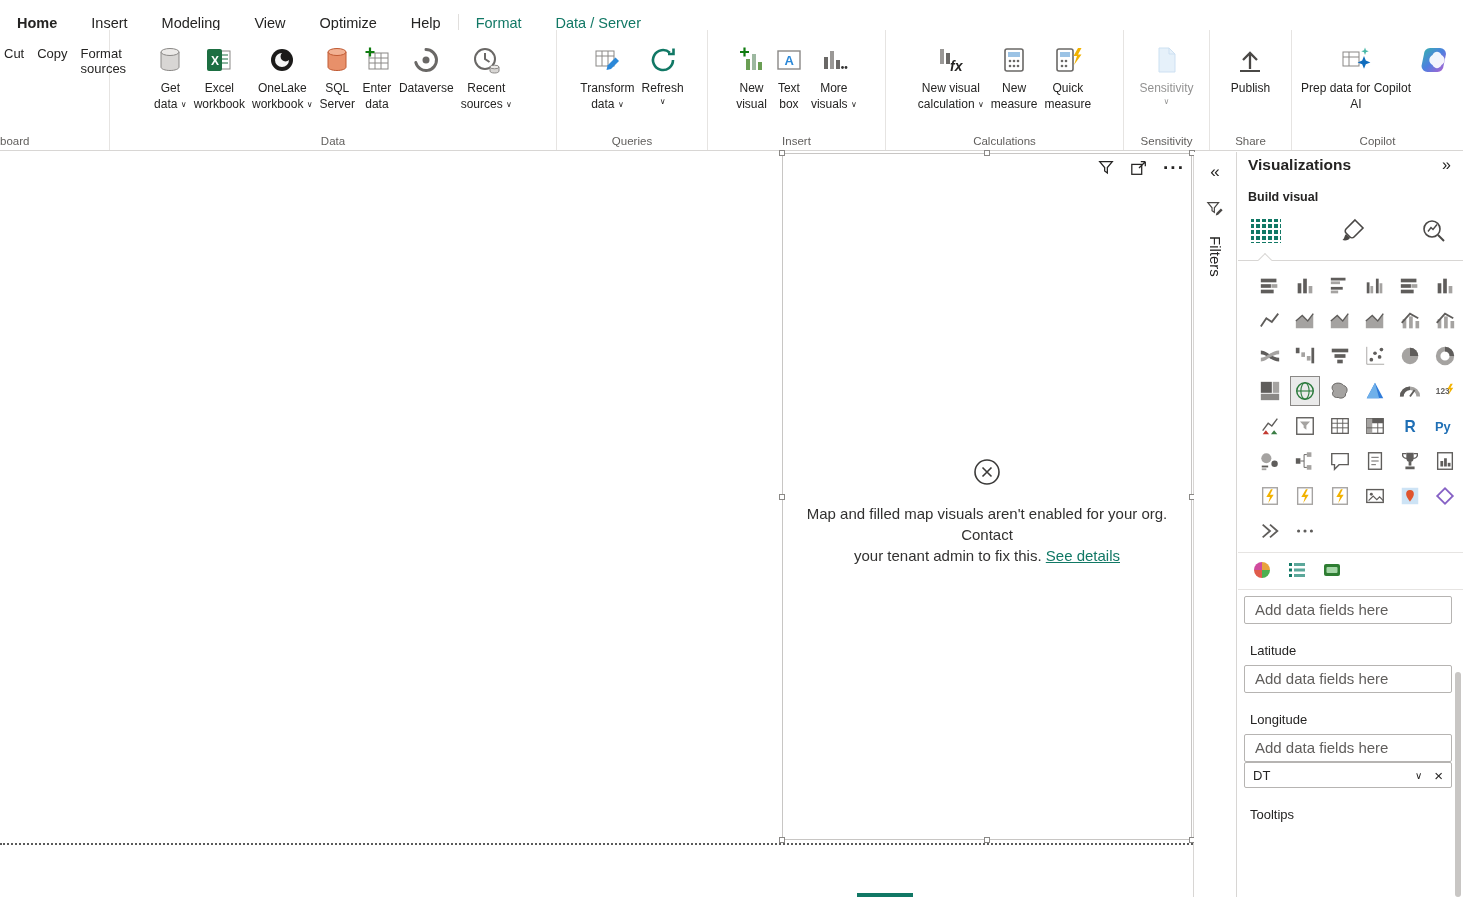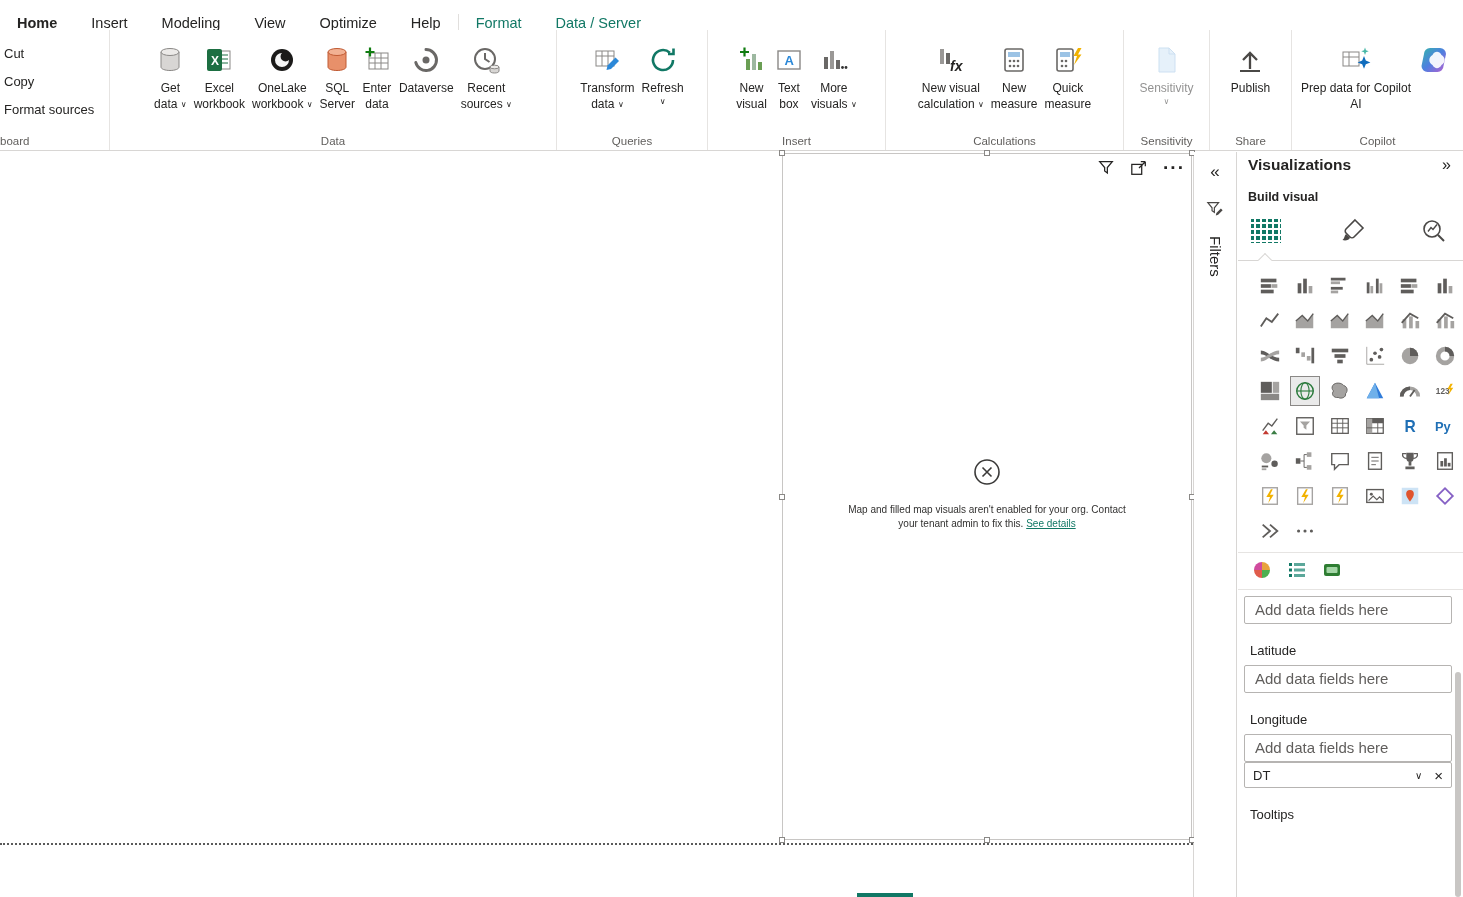--- a/index.html
+++ b/index.html
@@ -19,36 +19,36 @@
   .ribbon { position:absolute; top:30px; left:0; right:0; height:121px; background:#fff; border-bottom:1px solid #d8d6d4; display:flex; }
   .rgroup { position:relative; height:100%; border-right:1px solid #e6e4e2; }
   .gbody { display:flex; align-items:flex-start; justify-content:center; gap:3px; width:100%; padding-top:10px; }
   .rgroup-label { position:absolute; bottom:3px; left:0; width:100%; text-align:center; font-size:11.5px; color:#605e5c; white-space:nowrap; }
   .g-clip{width:110px} .g-data{width:447px} .g-q{width:151px} .g-ins{width:178px} .g-calc{width:238px} .g-sens{width:86px} .g-share{width:82px} .g-cop{flex:1; border-right:none;}
   .rbtn { display:flex; flex-direction:column; align-items:center; text-align:center; padding:2px 2px; cursor:default; }
   .rbtn .ricon { height:36px; display:flex; align-items:center; justify-content:center; margin-bottom:3px; }
   .rlabel { font-size:12px; color:#252423; line-height:1.3; display:block; }
   .chev { font-size:8px; color:#252423; vertical-align:middle; }
   .disabled { opacity:.5; }
-  .clipcol { padding:16px 0 0 4px; display:flex; flex-direction:column; gap:13px; }
+  .clipcol { padding:16px 0 0 4px; display:flex; flex-direction:row; gap:13px; }
   .clipitem { font-size:13px; color:#252423; }
 
   
   .canvas { position:absolute; top:152px; left:0; width:1194px; bottom:0; background:#fff; border-right:1px solid #d8d6d4; }
   .page-edge { position:absolute; top:691px; left:0; width:1193px; border-top:2px dotted #5a5a5a; }
   .hscroll-thumb { position:absolute; bottom:0; left:857px; width:56px; height:4px; background:#117865; }
 
   .visual { position:absolute; left:782px; top:1px; width:410px; height:687px; border:1px solid #c8c6c4; background:#fff; }
   .handle { position:absolute; width:6px; height:6px; background:#fff; border:1px solid #8a8886; }
   .vheader { position:absolute; top:4px; right:6px; display:flex; align-items:center; gap:15px; }
   .vheader .hic { display:flex; align-items:center; justify-content:center; height:20px; }
   .vdots { font-size:19px; letter-spacing:1px; line-height:10px; color:#252423; font-weight:bold; }
   .verr { position:absolute; top:303px; left:5px; right:5px; text-align:center; }
   .verr .eicon { margin:0 auto 12px auto; width:30px; }
-  .verr p { font-size:10px; color:#323130; line-height:1.4; }
+  .verr p { font-size:15px; color:#323130; line-height:1.4; }
   .vlink { color:#117865; text-decoration:underline; cursor:pointer; }
 
   
   .filtersbar { position:absolute; top:152px; left:1194px; width:43px; bottom:0; background:#fff; border-right:1px solid #d8d6d4; display:flex; flex-direction:column; align-items:center; }
   .fcollapse { font-size:17px; color:#252423; margin-top:10px; cursor:pointer; }
   .ficon { margin-top:18px; }
   .ftitle { writing-mode:vertical-rl; font-size:15px; color:#252423; margin-top:14px; }
 
   
   .vizpane { position:absolute; top:152px; left:1238px; width:225px; bottom:0; background:#fff; overflow:hidden; }

